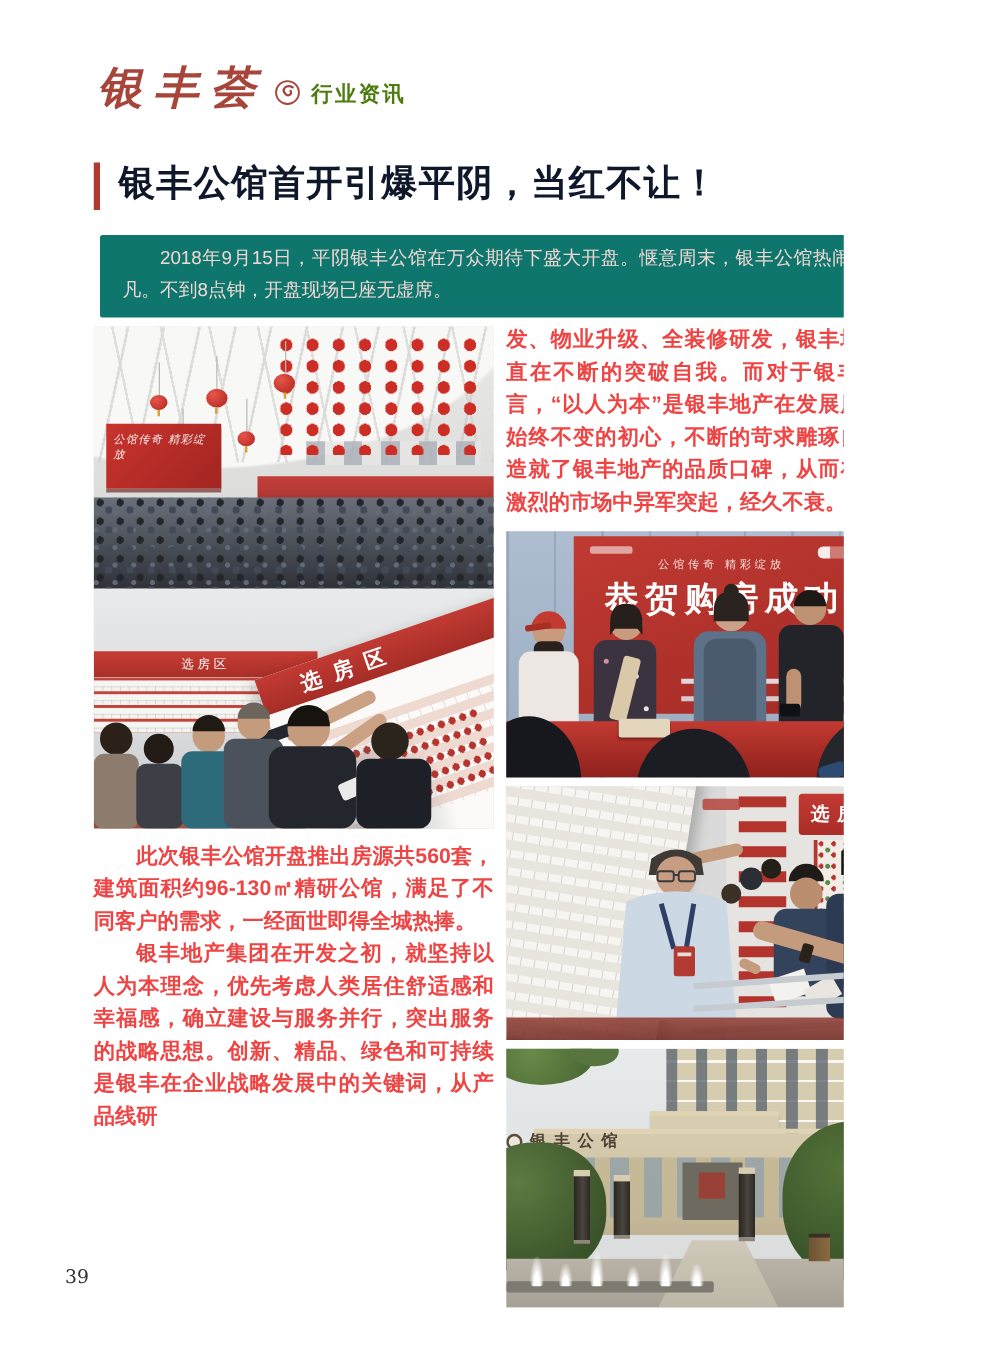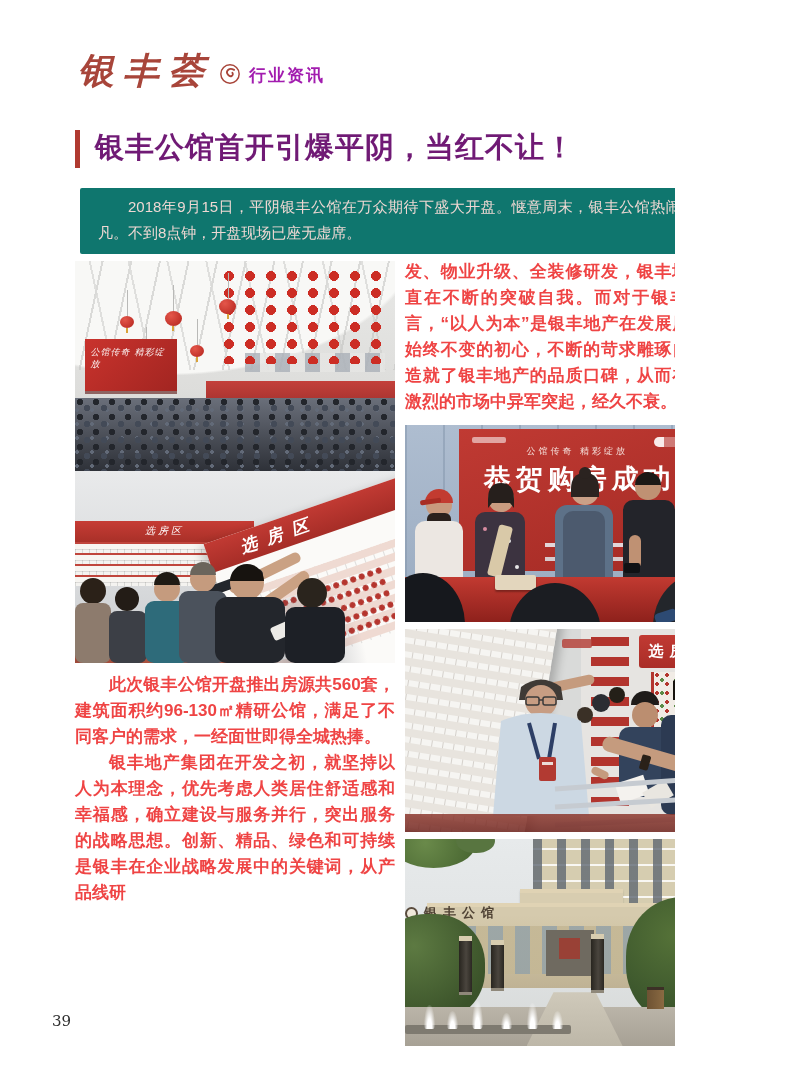--- a/index.html
+++ b/index.html
@@ -9,26 +9,26 @@
     font-family:"Liberation Sans", sans-serif; overflow:hidden;
   }
 
   
   .logo-row { position:absolute; top:52px; left:78px; display:flex; align-items:center; }
   .logo-script {
     font-family:"DejaVu Serif", serif; font-style:italic; font-weight:bold;
     font-size:36px; color:#a8453a; letter-spacing:9px; line-height:1;
   }
   .swirl { width:22px; height:22px; margin:8px 8px 0 6px; }
-  .logo-tag { font-size:17px; font-weight:bold; color:#a21caf; letter-spacing:2px; margin-top:10px; }
+  .logo-tag { font-size:17px; font-weight:bold; color:#4d7c0f; letter-spacing:2px; margin-top:10px; }
 
   
   .title-row { position:absolute; top:127px; left:75px; display:flex; align-items:flex-start; }
   .title-bar { width:5px; height:38px; background:#b03a30; margin-right:15px; margin-top:3px; }
-  .title-row h1 { font-size:29px; font-weight:700; color:#701a75; letter-spacing:1px; line-height:1.4; }
+  .title-row h1 { font-size:29px; font-weight:700; color:#0f172a; letter-spacing:1px; line-height:1.4; }
 
   
   .lede {
     position:absolute; top:188px; left:80px; width:634px;
     background:#0f766e; border-radius:2px; color:#efd8d3;
     font-size:15px; line-height:26px; padding:6px 18px 8px;
     text-indent:2em; text-align:justify;
   }
 
   
@@ -95,21 +95,21 @@
     background-image:
       radial-gradient(circle 3px at 5px 4px, #23262c 97%, rgba(0,0,0,0)),
       radial-gradient(circle 3px at 12px 10px, #434a57 97%, rgba(0,0,0,0)),
       radial-gradient(circle 2px at 2px 12px, #626a78 97%, rgba(0,0,0,0)),
       linear-gradient(180deg,#6a6f7a,#2e3138);
     background-size:16px 15px, 17px 16px, 15px 14px, 100% 100%;
   }
 
   
   .photo2 { height:192px; margin-bottom:8px;
-    background:linear-gradient(180deg,#e9eaeb 0%, #d8dadc 58%, #c8cacd 100%);font-style:italic; }
+    background:linear-gradient(180deg,#e9eaeb 0%, #d8dadc 58%, #c8cacd 100%); }
   .p2-band { position:absolute; left:0; top:26%; width:56%; height:11%;
     background:linear-gradient(180deg,#c63c35,#a93028);
     display:flex; align-items:center; justify-content:center; }
   .p2-band-text { color:#fff; font-size:10px; letter-spacing:3px; }
   .p2-farboard { position:absolute; left:0; top:37%; width:56%; height:23%;
     background-color:#f4f3f0;
     background-image:
       linear-gradient(180deg,#c0453c 0 2px, #f7f5f1 2px 7px, rgba(0,0,0,.10) 7px 8px, rgba(0,0,0,0) 8px 10px),
       linear-gradient(90deg, rgba(120,120,120,.22) 0 1px, rgba(0,0,0,0) 1px 7px);
     background-size:7px 11px, 7px 11px; }

